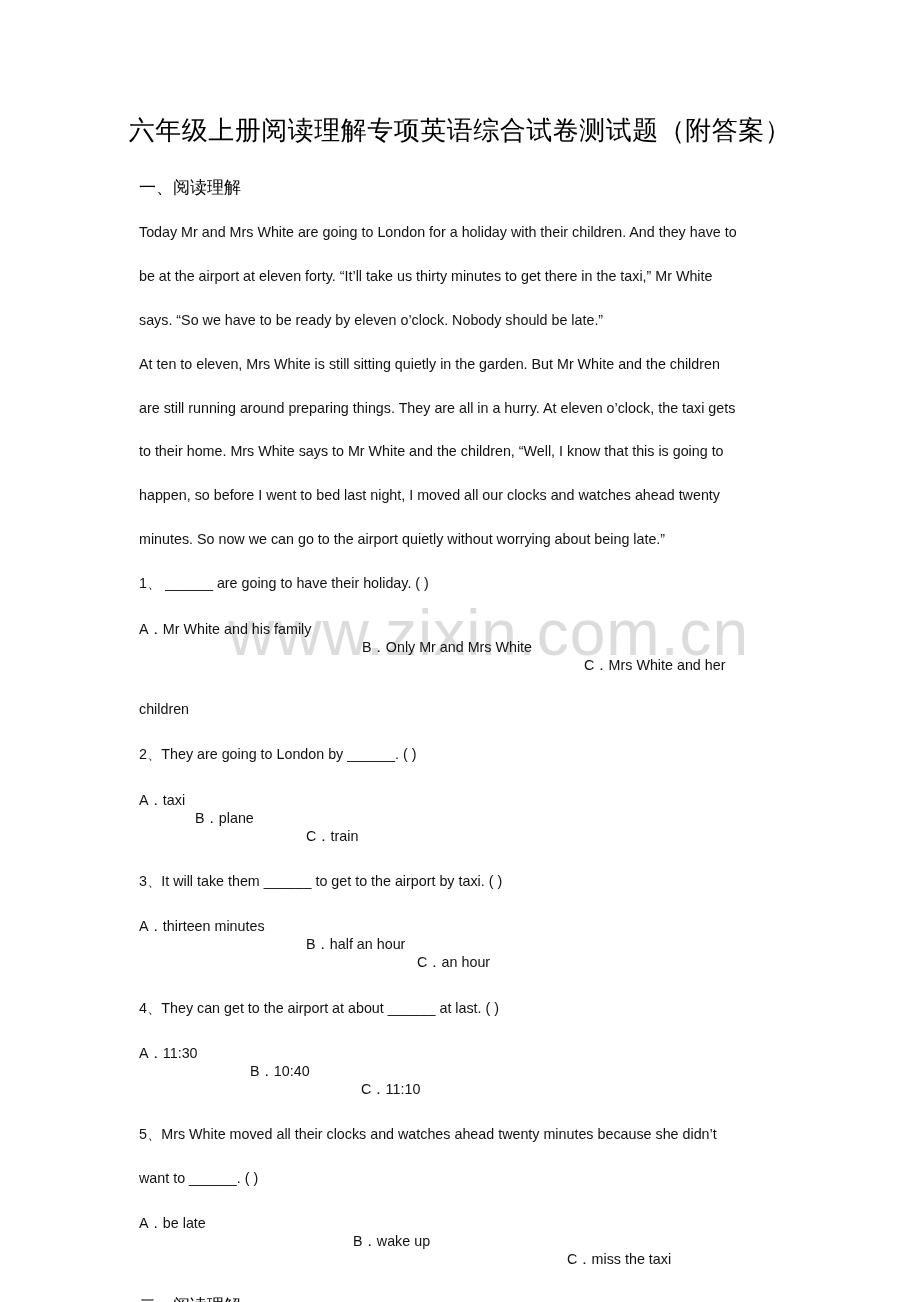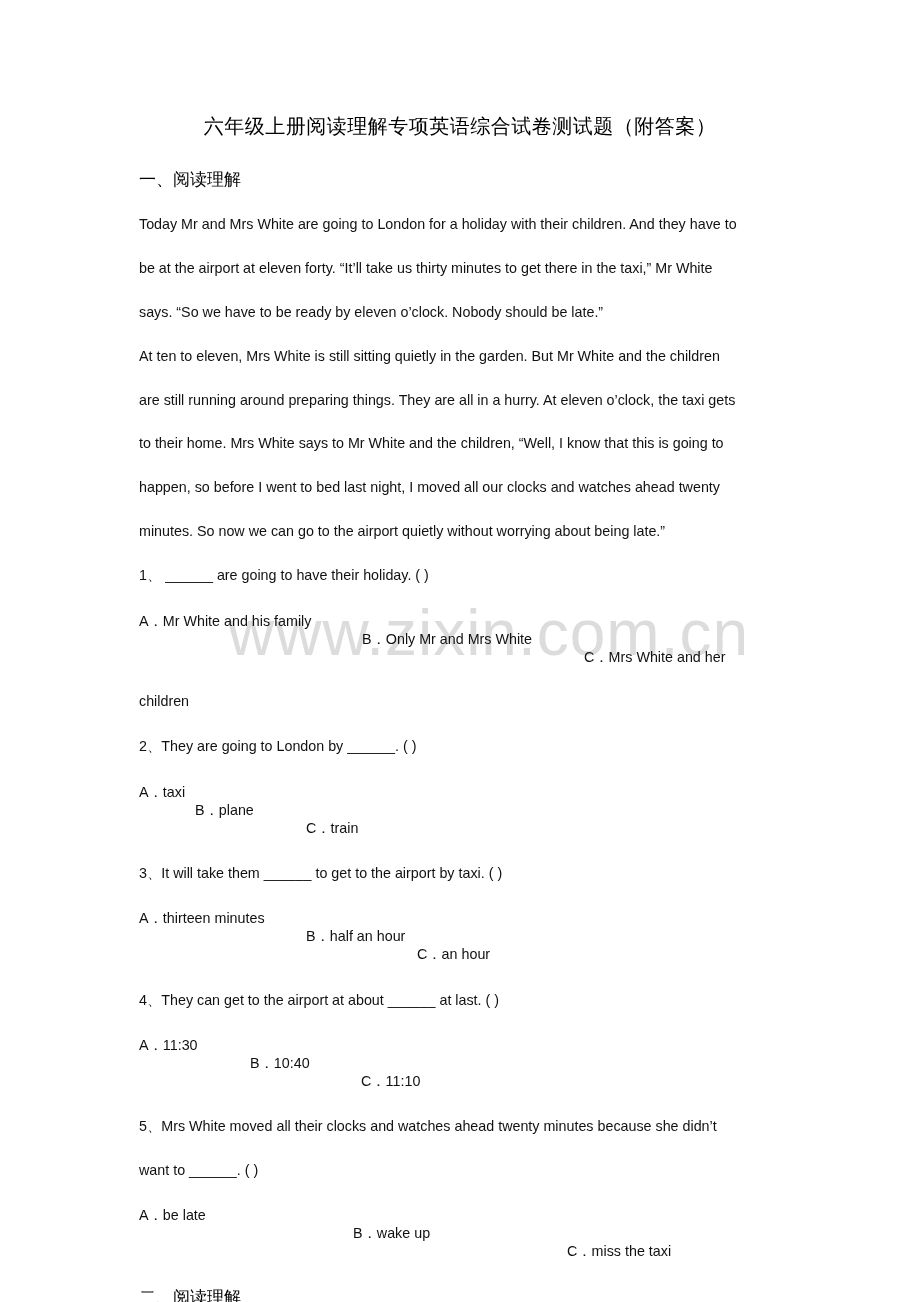--- a/index.html
+++ b/index.html
@@ -1,20 +1,20 @@
 <!DOCTYPE html>
 <html><head>
 <meta charset="utf-8">
 <style>
   html, body { margin: 0; padding: 0; background: #ffffff; }
   body { width: 920px; height: 1302px; position: relative; overflow: hidden;
          font-family: "Liberation Sans", "DejaVu Sans", sans-serif; color: #111; }
   .page { position: absolute; left: 0; top: 0; width: 920px; height: 1302px; background: #fff; }
   .title { position: absolute; top: 113px; left: 0; width: 920px; text-align: center;
-           font-family: "DejaVu Serif", serif; font-size: 20px; color: #000; letter-spacing: 0.5px; }
+           font-family: "DejaVu Serif", serif; font-size: 26px; color: #000; letter-spacing: 0.5px; }
   .section { position: absolute; left: 139px; font-family: "DejaVu Serif", serif; font-size: 17px; color: #000; }
   .line { position: absolute; left: 139px; font-size: 14.3px; white-space: nowrap; line-height: 18px; color: #111; }
   .opt { position: absolute; white-space: nowrap; font-size: 14.3px; line-height: 18px; color: #111; }
   .watermark { position: absolute; left: 228px; top: 596px; font-size: 64px; color: #dcdcdc;
                font-family: "Liberation Sans", sans-serif; letter-spacing: 1px; z-index: 0; white-space: nowrap; }
   .txt { position: relative; z-index: 1; }
 </style>
 </head>
 <body>
 

